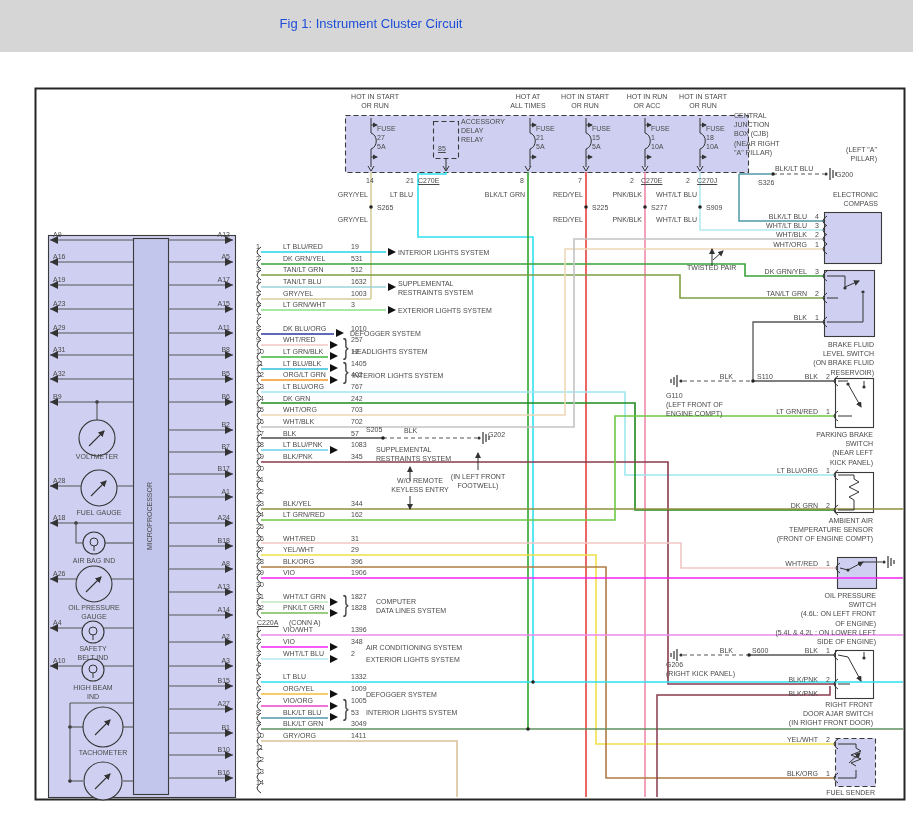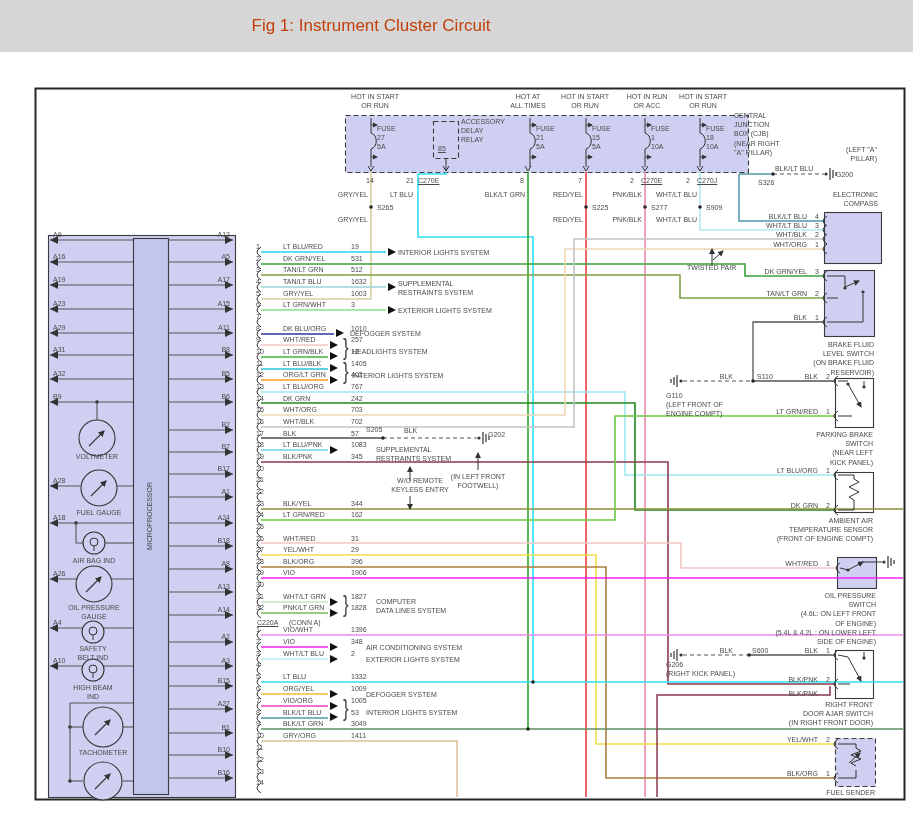--- a/index.html
+++ b/index.html
@@ -1,18 +1,18 @@
 <!DOCTYPE html>
 <html><head>
 <meta charset="utf-8">
 <style>
   html,body{margin:0;padding:0;background:#fff;}
   body{width:913px;height:818px;position:relative;font-family:"Liberation Sans",sans-serif;overflow:hidden;}
   #header{position:absolute;left:0;top:0;width:913px;height:52px;background:#d6d6d6;}
-  #title{position:absolute;left:371px;top:16px;transform:translateX(-50%);font-size:17px;color:#c2410c;white-space:nowrap;}
+  #title{position:absolute;left:371px;top:16px;transform:translateX(-50%);font-size:13px;color:#1d4ed8;white-space:nowrap;}
   #dwg{position:absolute;left:0;top:0;width:913px;height:818px;}
   #labels{position:absolute;left:0;top:0;width:913px;height:818px;pointer-events:none;}
   .lbl{position:absolute;font-size:7px;line-height:1.32;color:#4a4a4a;white-space:pre;}
   .r{text-align:right;}
   .c{text-align:center;}
   .u{text-decoration:underline;}
   .brace{position:absolute;font-size:17px;color:#444;transform:scaleY(1.45);}
 </style>
 </head>
 <body>

